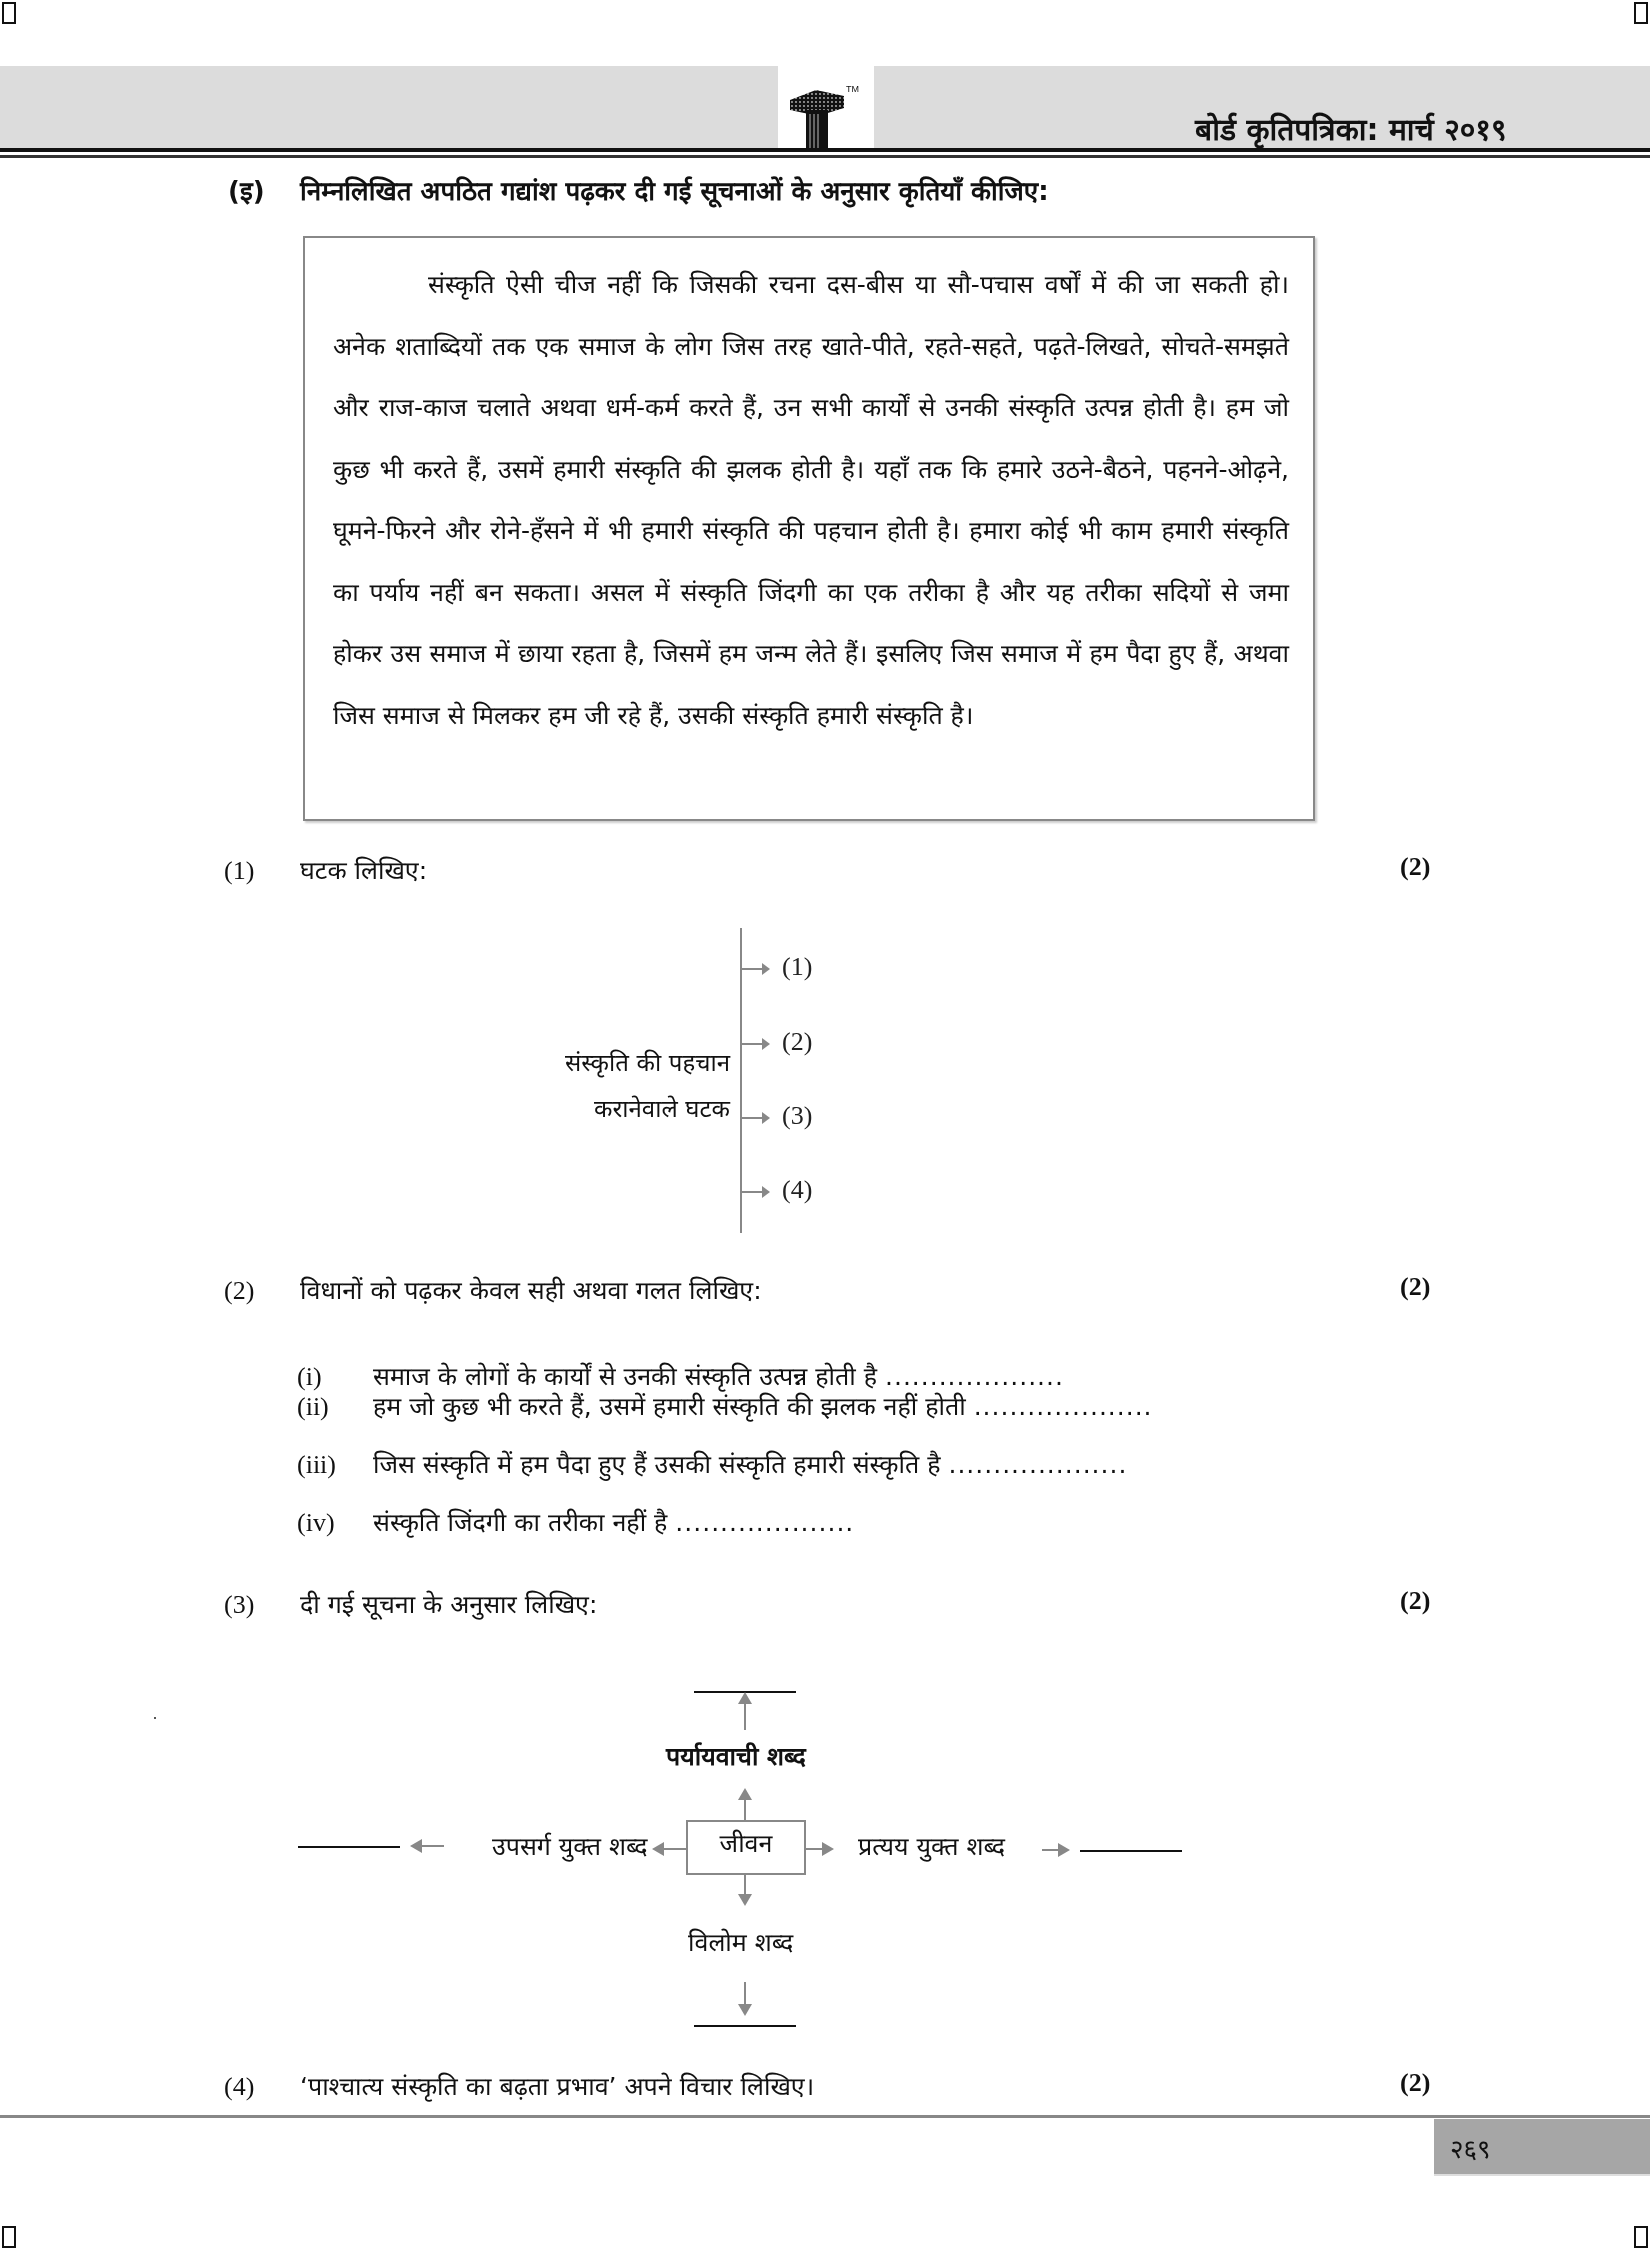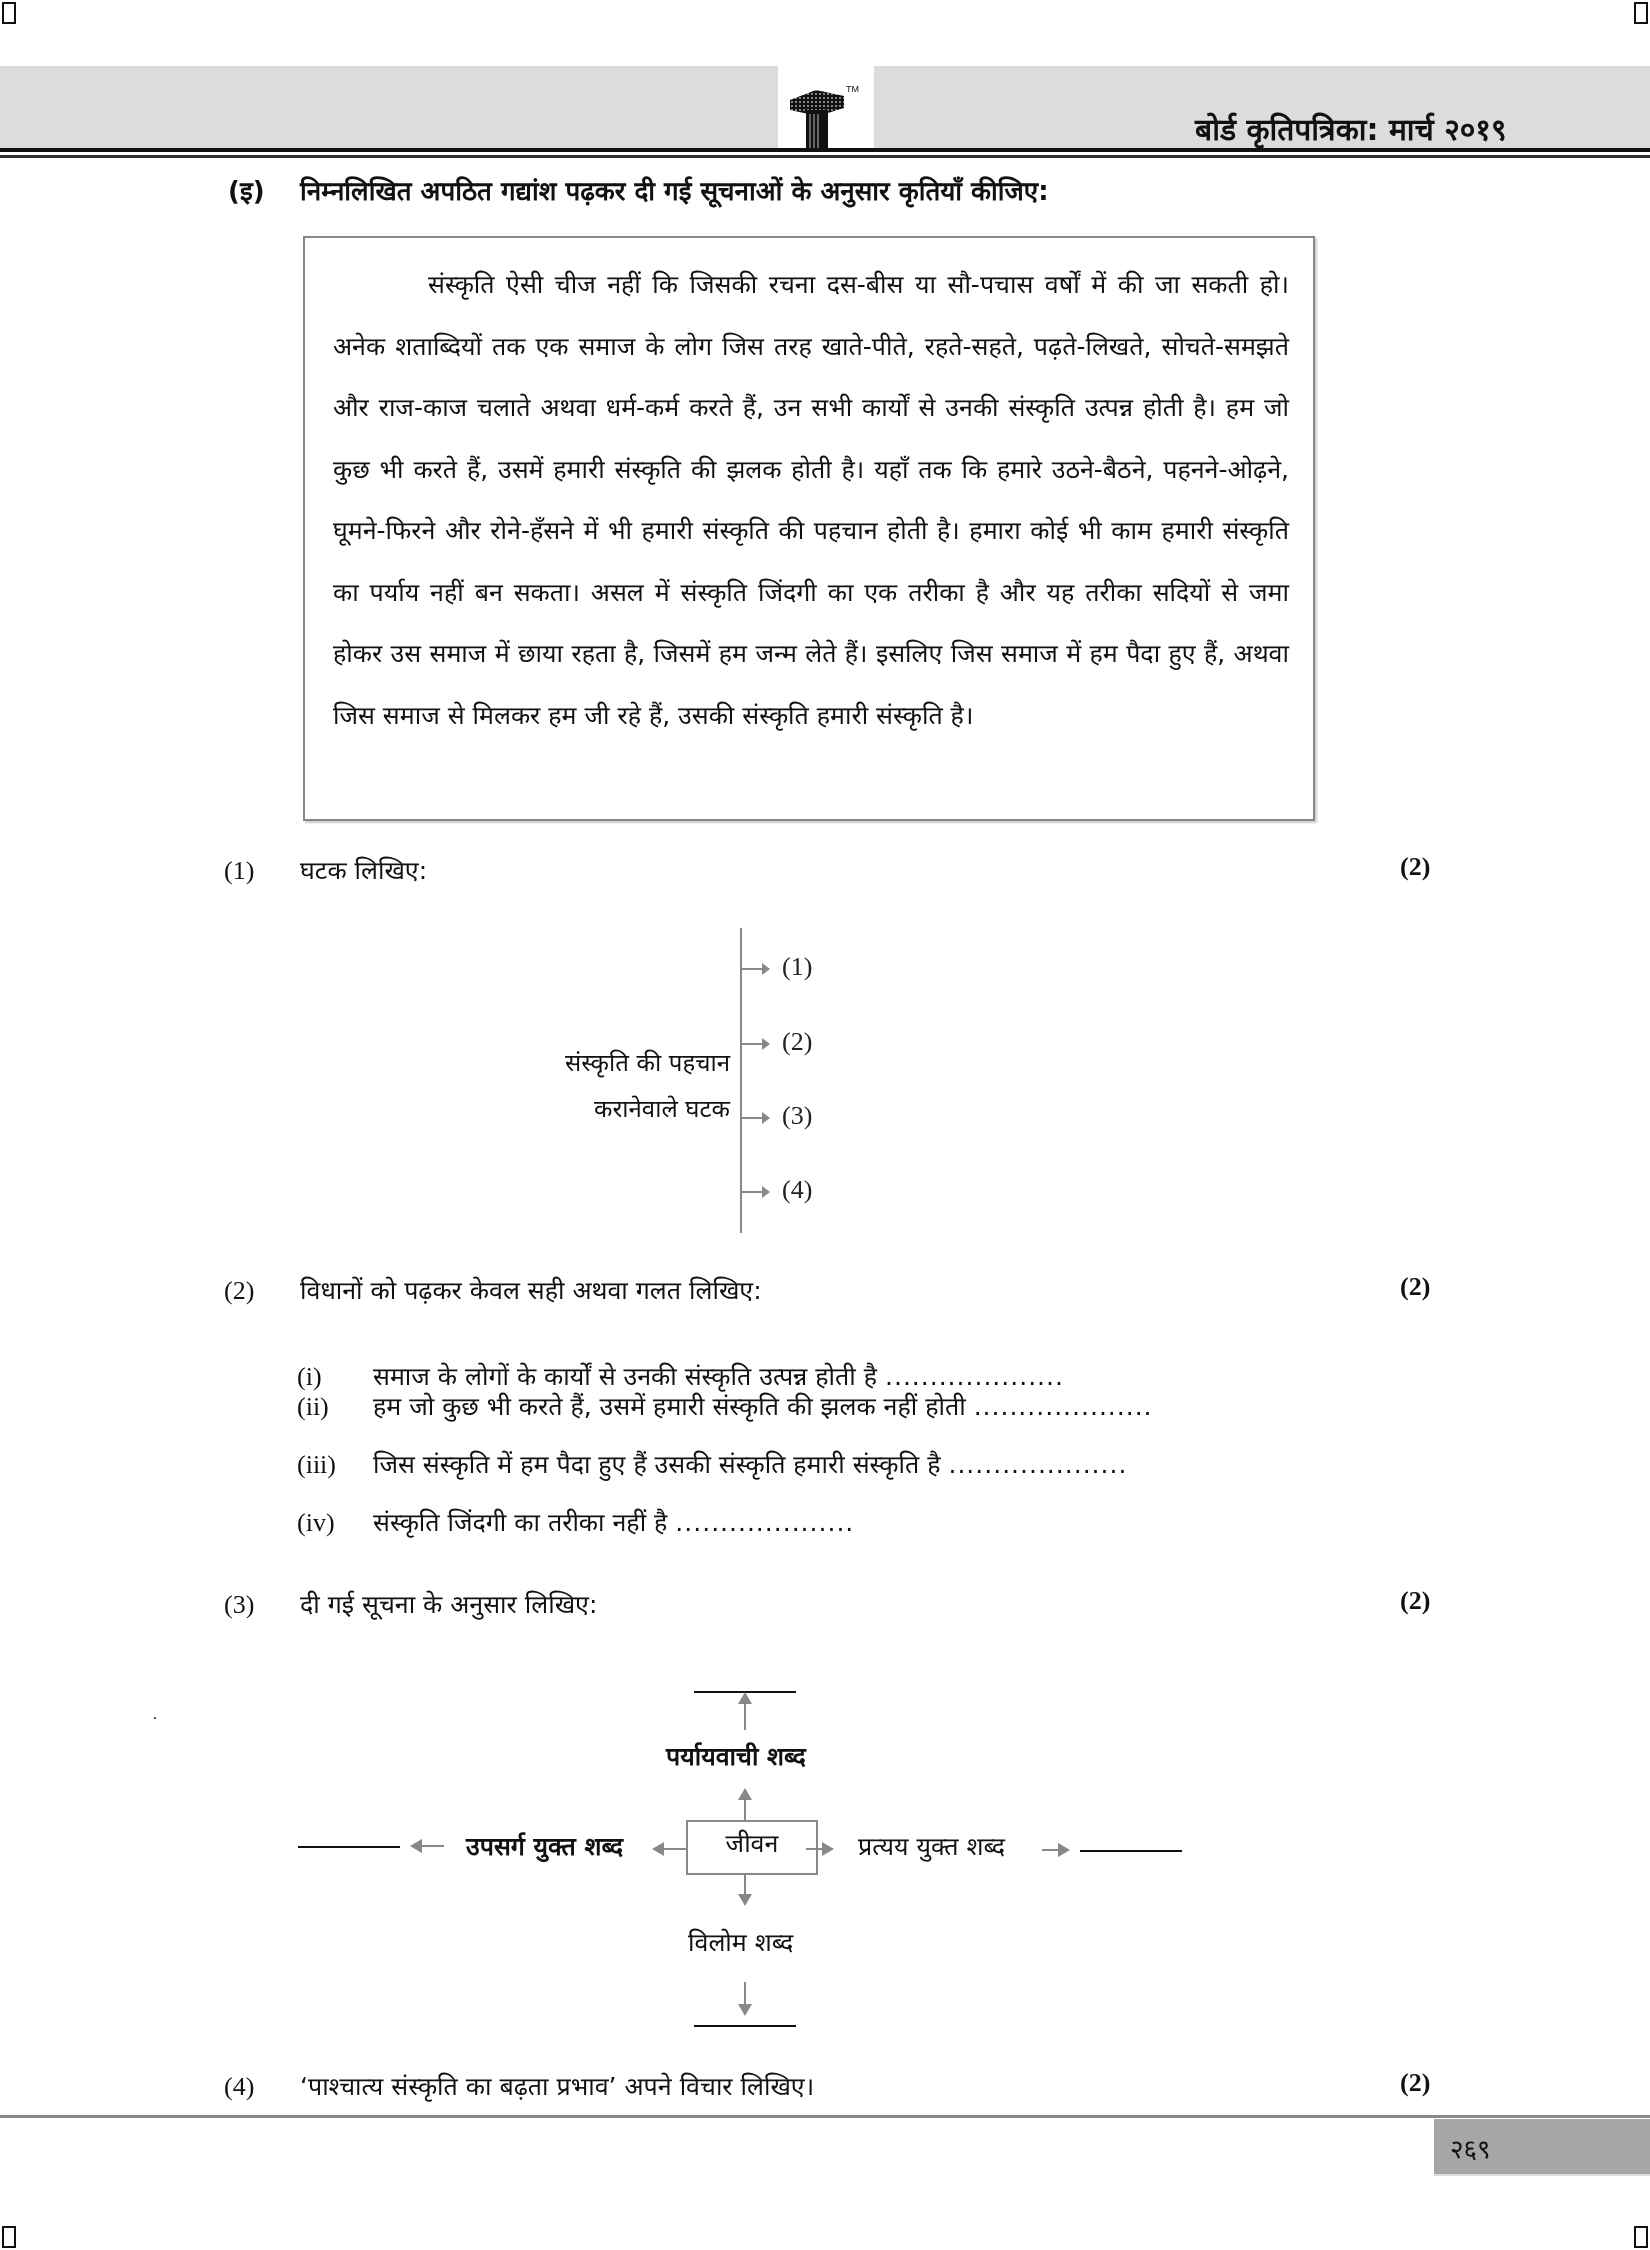--- a/index.html
+++ b/index.html
@@ -29,21 +29,21 @@
   .q .qnum { display:inline-block; width:76px; font-family:"Liberation Serif", serif; font-size:26px; }
   .marks { position:absolute; left:1400px; font-family:"Liberation Serif", serif; font-weight:bold; font-size:26px; }
   .d1-label { position:absolute; left:500px; top:1040px; width:230px; text-align:right; font-size:24px; line-height:46px; }
   .d1-vline { position:absolute; left:740px; top:928px; width:2px; height:305px; background:#888; }
   .d1-arrow { position:absolute; left:742px; width:22px; height:2px; background:#888; }
   .d1-arrow::after { content:""; position:absolute; right:-6px; top:-5px; border-left:8px solid #888; border-top:6px solid transparent; border-bottom:6px solid transparent; }
   .d1-item { position:absolute; left:782px; font-family:"Liberation Serif", serif; font-size:26px; color:#222; }
   .tf-item { position:absolute; left:297px; font-size:25px; }
   .tf-item .rn { display:inline-block; width:76px; font-family:"Liberation Serif", serif; font-size:26px; }
   .tf-item .dots { letter-spacing:1px; margin-left:8px; }
-  .d2-box { position:absolute; left:686px; top:1820px; width:132px; height:55px; border:2px solid #888; box-sizing:border-box; text-align:center; font-size:25px; line-height:44px; background:#fff; }
+  .d2-box { position:absolute; left:686px; top:1820px; width:120px; height:55px; border:2px solid #888; box-sizing:border-box; text-align:center; font-size:25px; line-height:44px; background:#fff; }
   .line-blank { position:absolute; height:2px; background:#111; }
   .vshaft { position:absolute; width:2px; background:#888; }
   .hshaft { position:absolute; height:2px; background:#888; }
   .ah-up { position:absolute; width:0; height:0; border-bottom:12px solid #888; border-left:7px solid transparent; border-right:7px solid transparent; }
   .ah-down { position:absolute; width:0; height:0; border-top:12px solid #888; border-left:7px solid transparent; border-right:7px solid transparent; }
   .ah-left { position:absolute; width:0; height:0; border-right:12px solid #888; border-top:7px solid transparent; border-bottom:7px solid transparent; }
   .ah-right { position:absolute; width:0; height:0; border-left:12px solid #888; border-top:7px solid transparent; border-bottom:7px solid transparent; }
   .d2-text { position:absolute; font-size:25px; white-space:nowrap; }
   .ftr-line { position:absolute; left:0; top:2115px; width:1650px; height:3px; background:#888; }
   .ftr-box { position:absolute; left:1434px; top:2119px; width:216px; height:55px; background:#a6a6a6; border-bottom:2px solid #ddd; }
@@ -140,21 +140,21 @@
   <div class="ah-up" style="left:738px; top:1692px;"></div>
   <div class="vshaft" style="left:744px; top:1702px; height:28px;"></div>
   <div class="d2-text" style="left:666px; top:1738px;font-weight:bold;">पर्यायवाची शब्द</div>
   <div class="ah-up" style="left:738px; top:1788px;"></div>
   <div class="vshaft" style="left:744px; top:1798px; height:22px;"></div>
 
   <div class="d2-box">जीवन</div>
 
   <div class="hshaft" style="left:664px; top:1848px; width:22px;"></div>
   <div class="ah-left" style="left:652px; top:1842px;"></div>
-  <div class="d2-text" style="left:466px; top:1828px;font-weight:bold;">उपसर्ग युक्त शब्द</div>
+  <div class="d2-text" style="left:492px; top:1828px;">उपसर्ग युक्त शब्द</div>
   <div class="hshaft" style="left:422px; top:1845px; width:22px;"></div>
   <div class="ah-left" style="left:410px; top:1839px;"></div>
   <div class="line-blank" style="left:298px; top:1846px; width:102px;"></div>
 
   <div class="hshaft" style="left:806px; top:1848px; width:18px;"></div>
   <div class="ah-right" style="left:822px; top:1842px;"></div>
   <div class="d2-text" style="left:858px; top:1828px;">प्रत्यय युक्त शब्द</div>
   <div class="hshaft" style="left:1042px; top:1849px; width:18px;"></div>
   <div class="ah-right" style="left:1058px; top:1843px;"></div>
   <div class="line-blank" style="left:1080px; top:1850px; width:102px;"></div>

